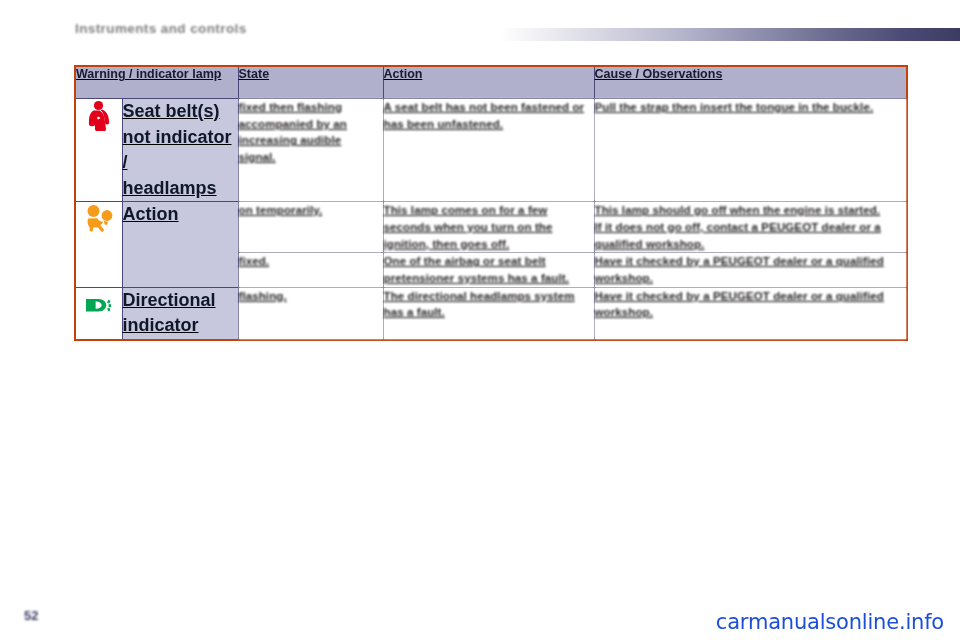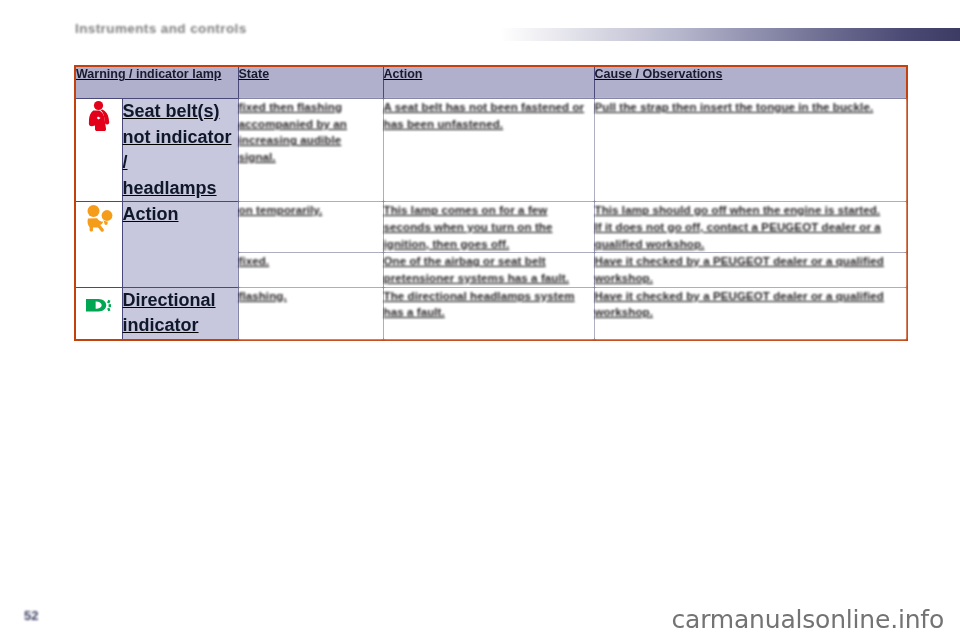--- a/index.html
+++ b/index.html
@@ -116,22 +116,22 @@
     top: 608px;
     font-size: 13px;
     font-weight: bold;
     color: #3b3b63;
     filter: blur(1.3px);
   }
   .watermark {
     position: absolute;
     right: 16px;
     bottom: 6px;
-    font-size: 25px;
-    color: #737373;
+    font-size: 21px;
+    color: #1d4ed8;
     letter-spacing: -0.2px;
     font-family: "DejaVu Sans", sans-serif;
   }
 </style>
 </head>
 <body>
 
 <div class="chapter-title">Instruments and controls</div>
 
 <div class="top-gradient"></div>

